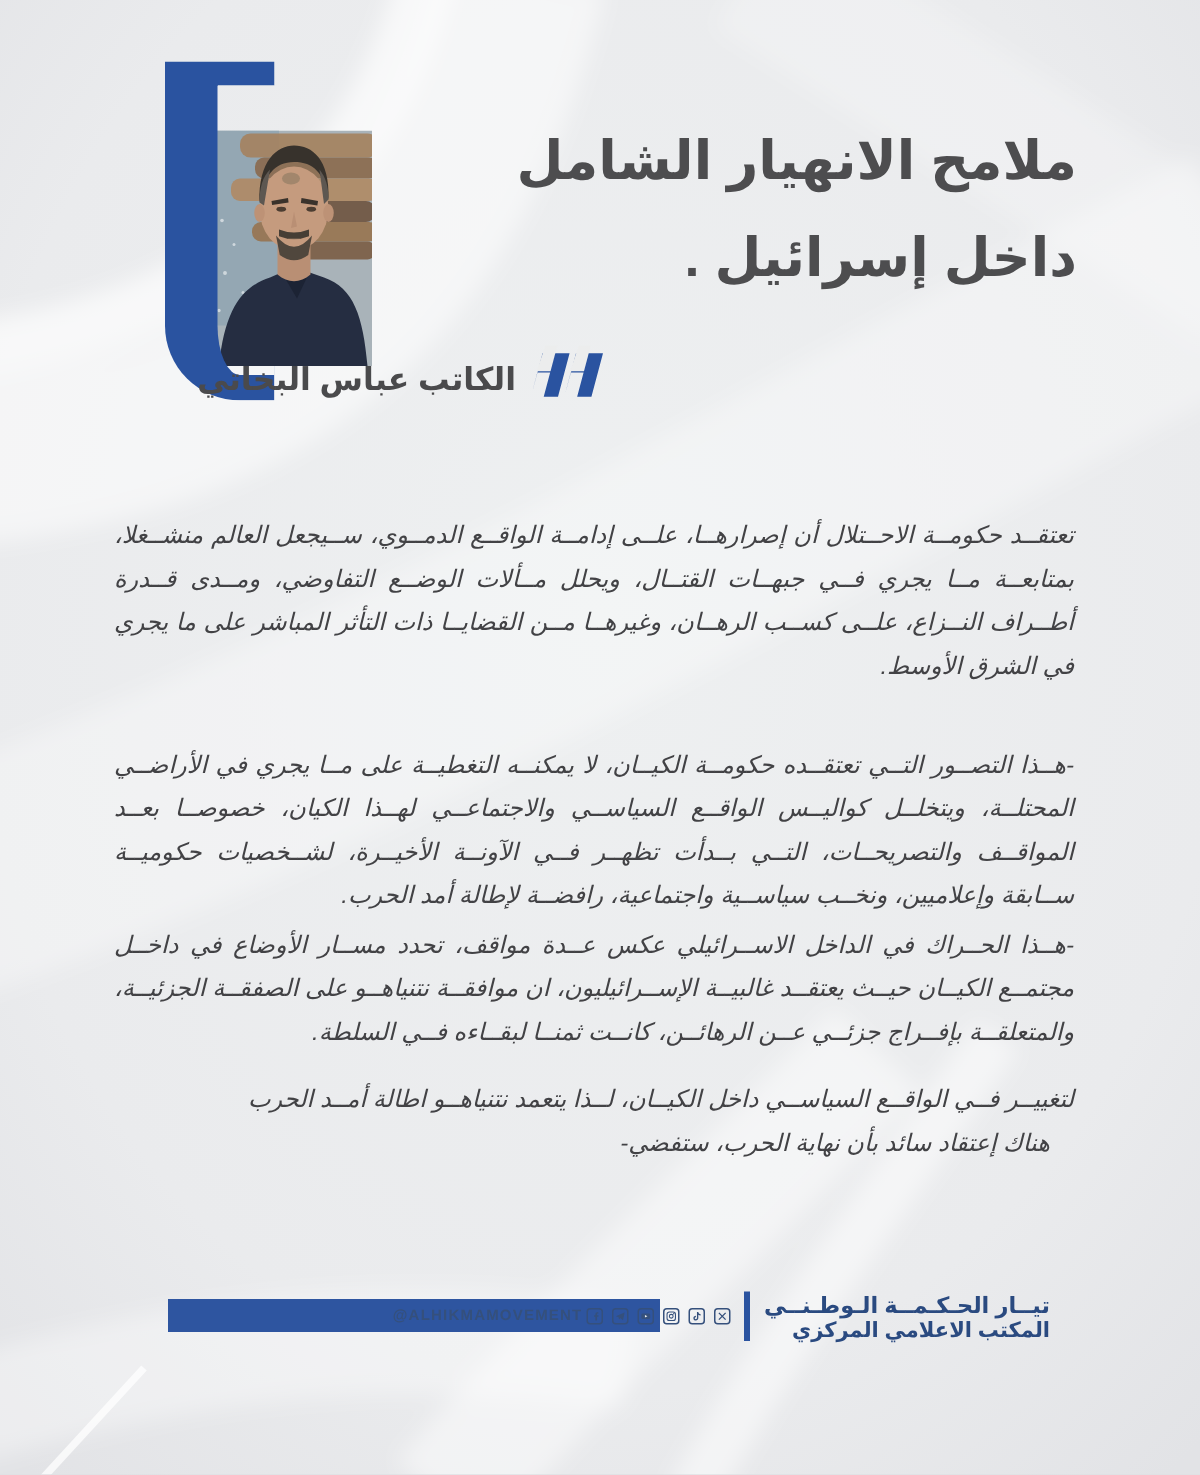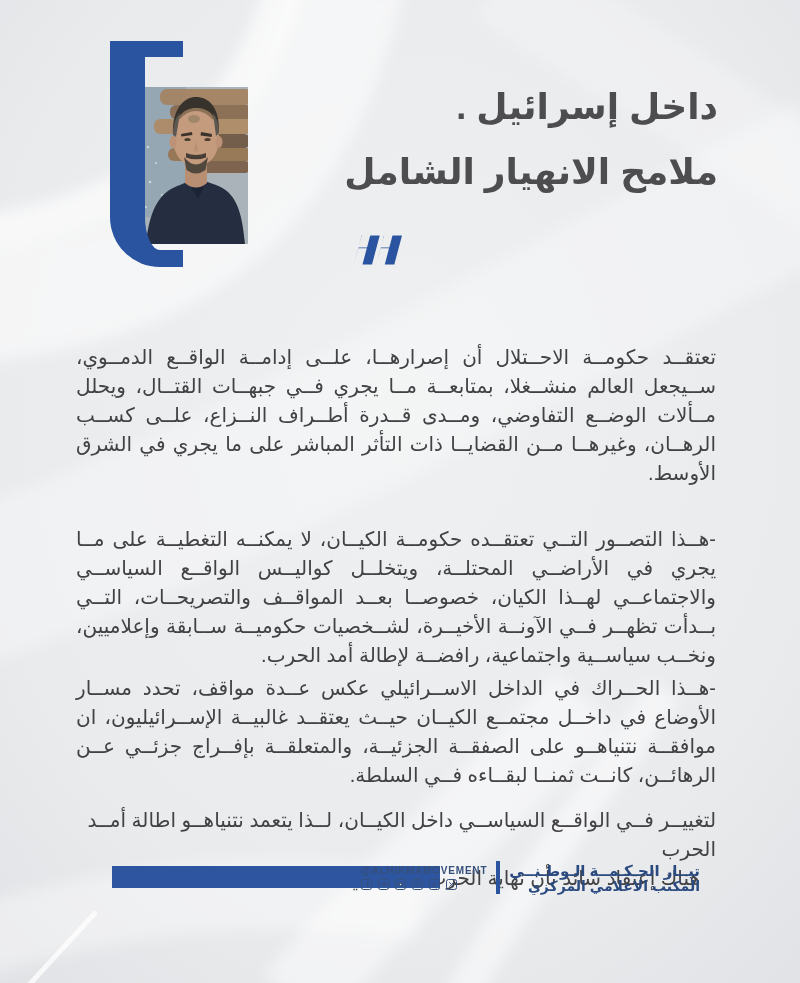--- a/index.html
+++ b/index.html
@@ -31,38 +31,38 @@
   .title{
     position:absolute;top:74px;right:82px;z-index:4;margin:0;
     text-align:right;direction:rtl;font-size:36px;font-weight:bold;
     color:#4d4d4f;line-height:65px;letter-spacing:0;
   }
 
   
   .article{
     position:absolute;top:343px;left:76px;right:84px;z-index:4;
     direction:rtl;text-align:justify;color:#424245;
-    font-size:20px;line-height:29px;
+    font-size:16px;line-height:29px;font-style:italic;
   }
   .article p{margin:0 0 26px;}
   .article p.p2{margin-bottom:4px;margin-top:37px;}
   .article p.p3{margin-bottom:16px;}
   .closing-line{text-align:right;direction:rtl;}
   .closing-line.first{padding-left:2px;padding-right:16px;}
 
   
   .footer-bar{
     position:absolute;left:112px;top:866px;width:328px;height:22px;
     background:#2e55a0;z-index:4;
   }
   .footer-right{
     position:absolute;right:100px;top:855px;height:44px;z-index:4;
     display:flex;direction:ltr;align-items:center;gap:9px;
   }
-  .social-block{display:flex;flex-direction:column;align-items:flex-start;gap:3px;}
+  .social-block{display:flex;flex-direction:row;align-items:flex-start;gap:3px;}
   .social-handle{
     font-size:10px;font-weight:bold;letter-spacing:0.8px;color:#35507c;
     white-space:nowrap;
   }
   .social-icons{display:flex;gap:6px;}
   .sicon{
     width:11px;height:11px;box-sizing:border-box;border:1px solid #35507c;
     border-radius:2.5px;display:flex;align-items:center;justify-content:center;
   }
   .sicon svg{display:block;width:7px;height:7px;}
@@ -153,25 +153,26 @@
 
   <div class="byline-row">
     <span class="quote-icon">
       <svg width="48" height="42" viewBox="0 0 56 34" xmlns="http://www.w3.org/2000/svg" aria-hidden="true">
         <path fill="#2a53a0" fill-rule="evenodd" d="M9,0 L30,0 L21,34 L0,34 Z M4.9,15 L14.9,15 L9.9,34 L0,34 Z"></path>
         <path fill="#2a53a0" fill-rule="evenodd" d="M35,0 L56,0 L47,34 L26,34 Z M30.9,15 L40.9,15 L35.9,34 L26,34 Z"></path>
         <path fill="#eceded" d="M12.2,14 L21.5,14 L16.2,34 L5.4,34 Z" transform="translate(-1,-20)"></path>
         <path fill="#eceded" d="M38.2,14 L47.5,14 L42.2,34 L31.4,34 Z" transform="translate(-1,-20)"></path>
       </svg>
     </span>
+    <span class="author-name">الكاتب عباس البخاتي</span>
   </div>
 
   <h1 class="title">
+    <div>ملامح الانهيار الشامل</div>
     <div>داخل إسرائيل .</div>
-    <div>ملامح الانهيار الشامل</div>
   </h1>
 
   <div class="article">
     <p class="p1">تعتقــد حكومــة الاحــتلال أن إصرارهــا، علــى إدامــة الواقــع الدمــوي، ســيجعل العالم منشــغلا، بمتابعــة مــا يجري فــي جبهــات القتــال، ويحلل مــألات الوضــع التفاوضي، ومــدى قــدرة أطــراف النــزاع، علــى كســب الرهــان، وغيرهــا مــن القضايــا ذات التأثر المباشر على ما يجري في الشرق الأوسط.</p>
     <p class="p2">-هــذا التصــور التــي تعتقــده حكومــة الكيــان، لا يمكنــه التغطيــة على مــا يجري في الأراضــي المحتلــة، ويتخلــل كواليــس الواقــع السياســي والاجتماعــي لهــذا الكيان، خصوصــا بعــد المواقــف والتصريحــات، التــي بــدأت تظهــر فــي الآونــة الأخيــرة، لشــخصيات حكوميــة ســابقة وإعلاميين، ونخــب سياســية واجتماعية، رافضــة لإطالة أمد الحرب.</p>
     <p class="p3">-هــذا الحــراك في الداخل الاســرائيلي عكس عــدة مواقف، تحدد مســار الأوضاع في داخــل مجتمــع الكيــان حيــث يعتقــد غالبيــة الإســرائيليون، ان موافقــة نتنياهــو على الصفقــة الجزئيــة، والمتعلقــة بإفــراج جزئــي عــن الرهائــن، كانــت ثمنــا لبقــاءه فــي السلطة.</p>
     <div class="closing-line">لتغييــر فــي الواقــع السياســي داخل الكيــان، لــذا يتعمد نتنياهــو اطالة أمــد الحرب</div>
     <div class="closing-line first">هناك إعتقاد سائد بأن نهاية الحرب، ستفضي-</div>
   </div>
 

